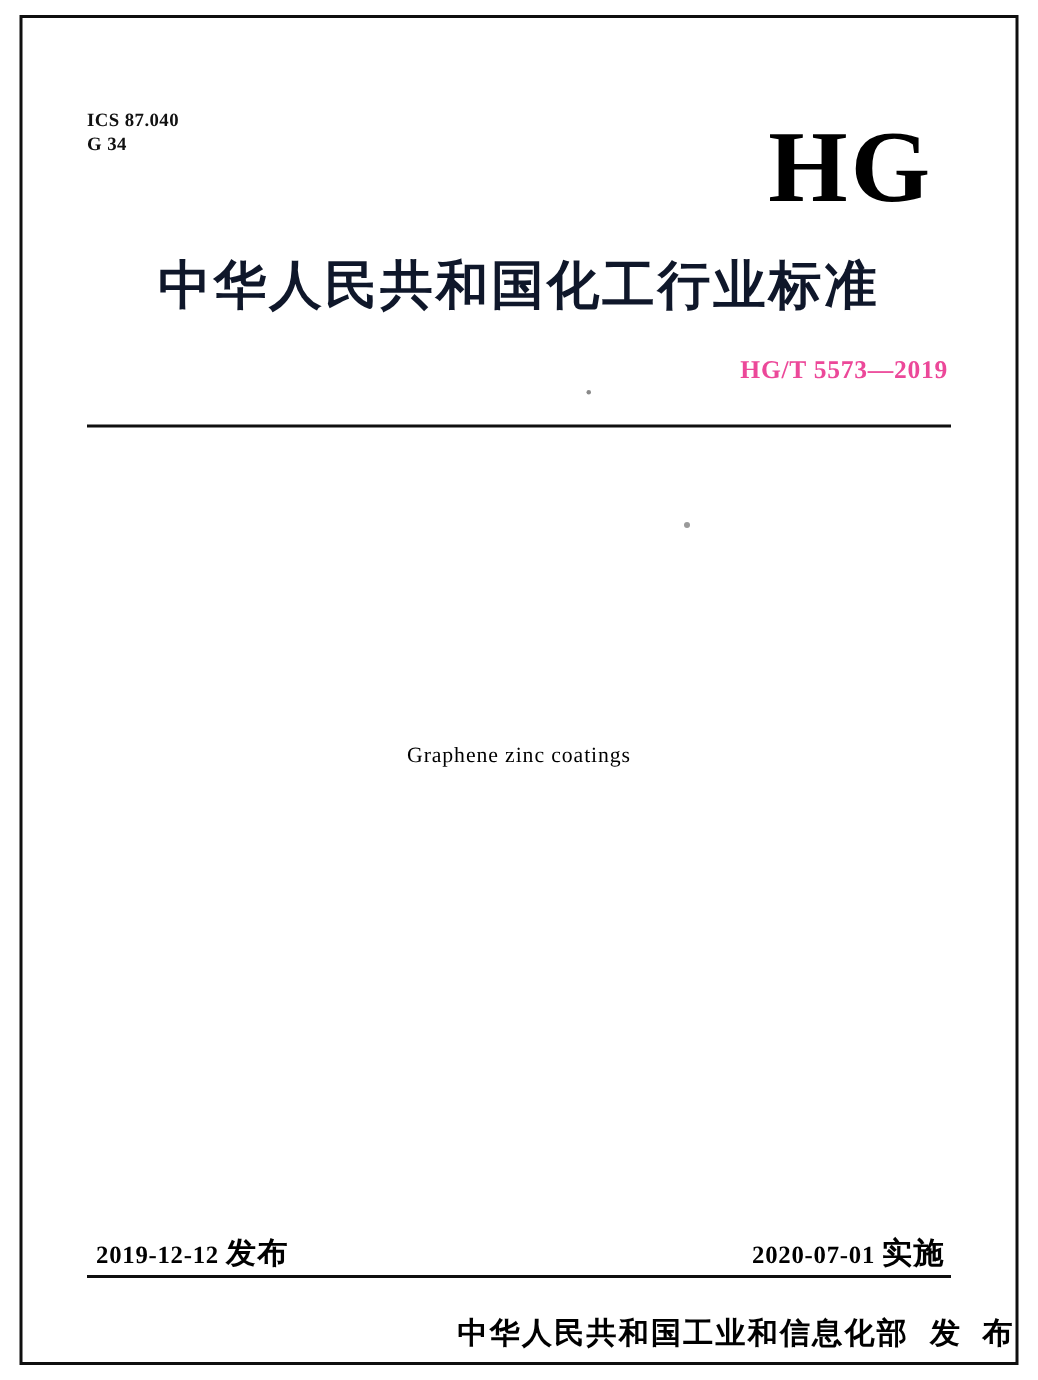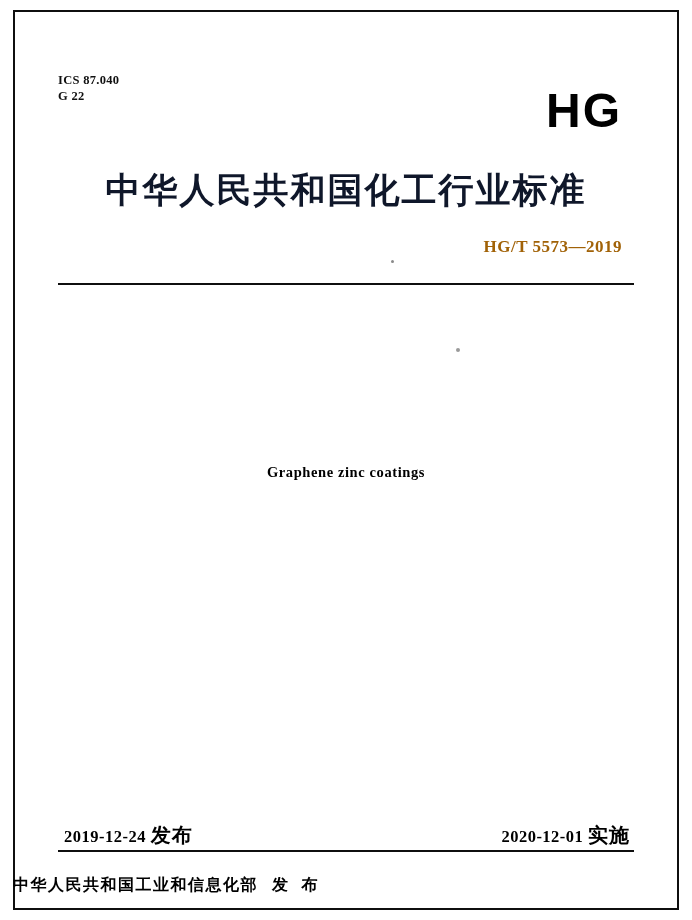--- a/index.html
+++ b/index.html
@@ -52,23 +52,23 @@
     letter-spacing: 0.3px;
     color: #111;
   }
   .ics-line { white-space: nowrap; }
 
   
   .hg-logo {
     position: absolute;
     right: 57px;
     top: 46px;
-    font-family: Liberation Sans, sans-serif;
-    font-weight: bold;
-    font-size: 48px;
+    font-family: Liberation Serif, serif;
+    font-weight: bold;
+    font-size: 68px;
     line-height: 66px;
     letter-spacing: 2px;
     color: #000;
   }
 
   
   .std-title {
     position: absolute;
     left: 0;
     right: 0;
@@ -78,27 +78,27 @@
     font-weight: bold;
     font-size: 35px;
     letter-spacing: 2px;
     color: #0f172a;
     white-space: nowrap;
   }
 
   
   .std-number {
     position: absolute;
-    right: 57px;
+    right: 47px;
     top: 205px;
     font-family: "Liberation Serif", serif;
     font-weight: bold;
     font-size: 17px;
     letter-spacing: 0.5px;
-    color: #a16207;
+    color: #ec4899;
   }
 
   
   .header-rule {
     position: absolute;
     left: 45px;
     top: 251px;
     width: 576px;
     height: 2px;
     background: #0f0f0f;
@@ -123,24 +123,24 @@
     font-family: "DejaVu Sans", "Liberation Sans", sans-serif;
     font-weight: bold;
     font-size: 25px;
     letter-spacing: 3px;
     color: #000;
   }
   .subject-en {
     position: absolute;
     left: 0;
     right: 0;
-    top: 432px;
+    top: 464px;
     text-align: center;
     font-family: "Liberation Serif", serif;
-    font-weight: bold;
+    font-weight: normal;
     font-size: 14.5px;
     letter-spacing: 0.6px;
     color: #000;
   }
 
   
   .footer-dates {
     position: absolute;
     left: 45px;
     right: 45px;
@@ -173,66 +173,66 @@
     width: 576px;
     height: 2px;
     background: #0f0f0f;
   }
 
   .publisher {
     position: absolute;
     left: 0;
     right: 0;
     top: 843px;
-    text-align: left;
-    font-family: "DejaVu Sans", "Liberation Sans", sans-serif;
-    font-weight: bold;
-    font-size: 16px;
+    text-align: right;
+    font-family: "DejaVu Sans", "Liberation Sans", sans-serif;
+    font-weight: bold;
+    font-size: 20px;
     letter-spacing: 1.5px;
     color: #000;
     white-space: nowrap;
   }
   .publisher .pub-verb {
     margin-left: 14px;
     letter-spacing: 4px;
   }
 </style>
 </head>
 <body>
 
 <div class="page">
   <div class="page-border"></div>
 
   <div class="content">
 
     <div class="ics-block">
       <div class="ics-line">ICS 87.040</div>
-      <div class="ics-line">G 22</div>
+      <div class="ics-line">G 34</div>
     </div>
 
     <div class="hg-logo">HG</div>
 
     <div class="std-title">中华人民共和国化工行业标准</div>
 
     <div class="std-number">HG/T 5573—2019</div>
 
     <div class="header-rule"></div>
 
     <div class="speck speck-a"></div>
     <div class="speck speck-b"></div>
 
     <div class="subject-en">Graphene zinc coatings</div>
 
     <div class="footer-dates">
       <div class="date-issue">
-        <span>2019-12-24</span>
+        <span>2019-12-12</span>
         <span class="date-cn">发布</span>
       </div>
       <div class="date-effect">
-        <span>2020-12-01</span>
+        <span>2020-07-01</span>
         <span class="date-cn">实施</span>
       </div>
     </div>
 
     <div class="footer-rule"></div>
 
     <div class="publisher">
       <span>中华人民共和国工业和信息化部</span><span class="pub-verb">发 布</span>
     </div>
 

